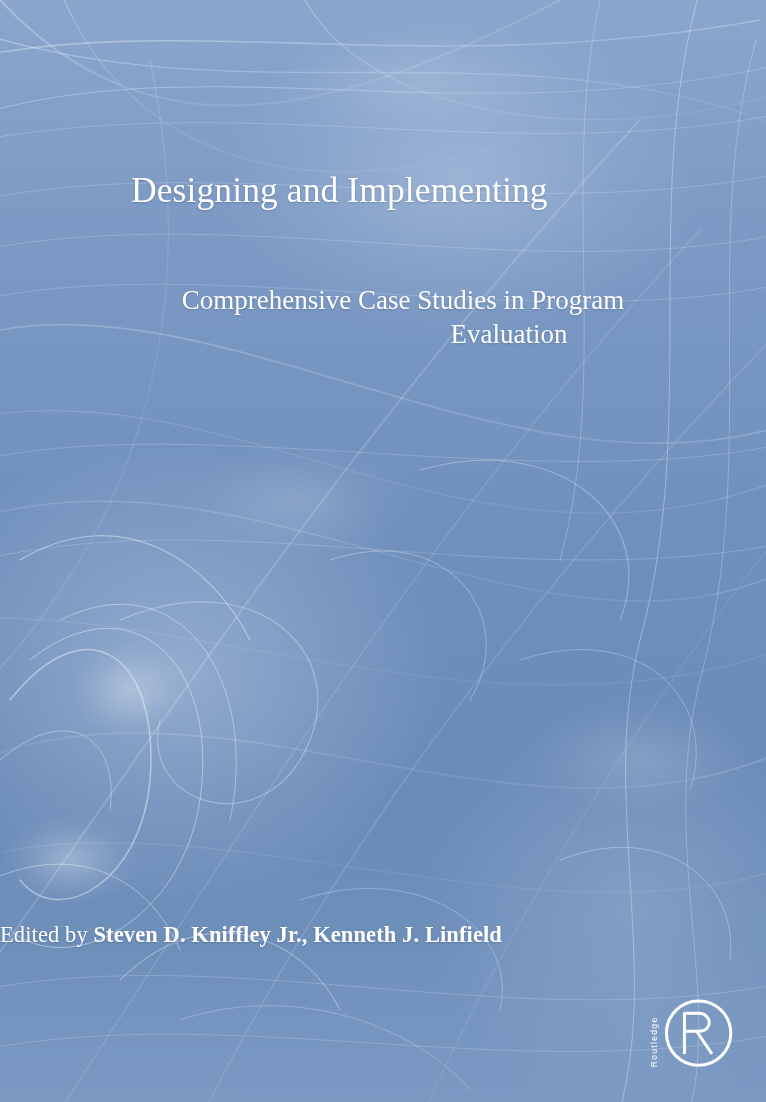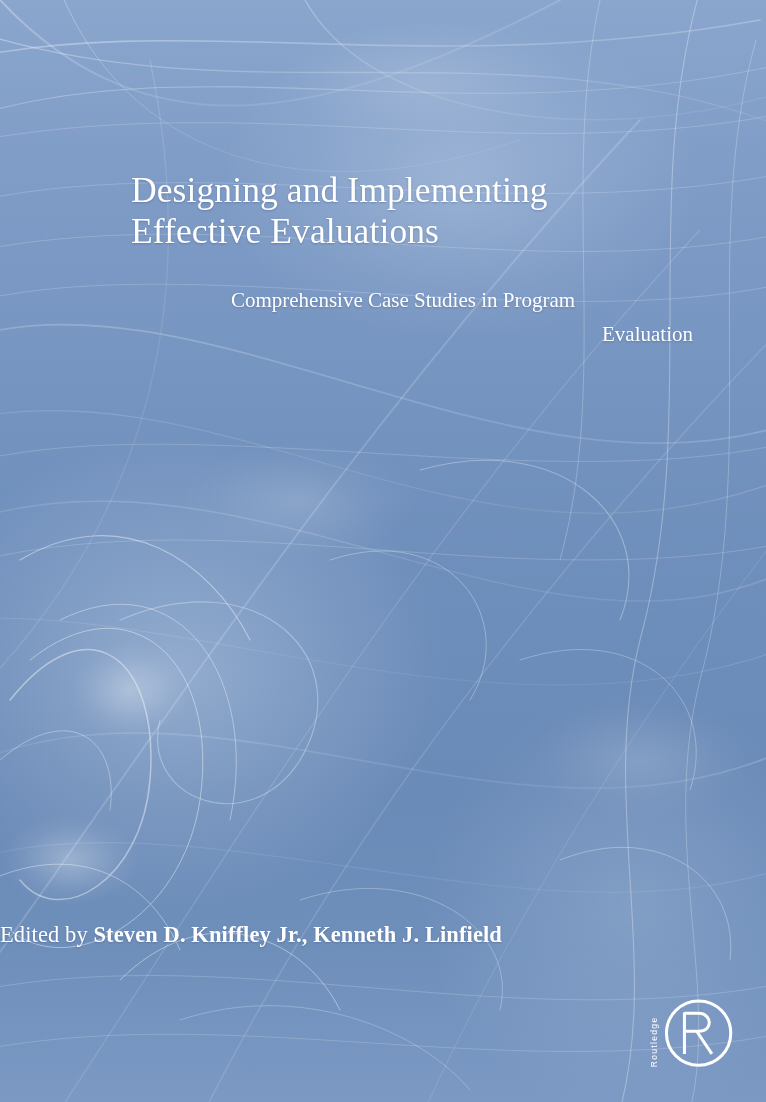--- a/index.html
+++ b/index.html
@@ -86,27 +86,27 @@
   }
   .subtitle-block {
     position: absolute;
     left: 113px;
     top: 283px;
     width: 580px;
     text-align: center;
   }
   .subtitle-line {
     color: #ffffff;
-    font-size: 21px;
+    font-size: 27px;
     line-height: 34px;
     text-shadow: 0 1px 2px rgba(40,62,96,0.28);
     white-space: nowrap;
   }
   .subtitle-line.second {
-    text-align: right;
+    text-align: center;
     padding-left: 212px;
   }
   .editors {
     position: absolute;
     left: 0;
     top: 922px;
     width: 766px;
     text-align: left;
     color: #ffffff;
     font-size: 22.5px;
@@ -231,21 +231,20 @@
       <ellipse cx="300" cy="500" rx="120" ry="60" fill="url(#blob1)" opacity="0.5"></ellipse>
       <ellipse cx="640" cy="760" rx="110" ry="60" fill="url(#blob1)" opacity="0.45"></ellipse>
       <ellipse cx="420" cy="80" rx="150" ry="60" fill="url(#blob1)" opacity="0.4"></ellipse>
     </svg>
   </div>
 
   <div class="text-layer">
 
     <div class="title-block">
       <div class="title-line">Designing and Implementing</div>
-      <div class="title-line">Effective Evaluations</div>
     </div>
 
     <div class="subtitle-block">
       <div class="subtitle-line">Comprehensive Case Studies in Program</div>
       <div class="subtitle-line second">Evaluation</div>
     </div>
 
     <div class="editors">
       <span class="edited-by">Edited by </span><span class="names">Steven D. Kniffley Jr., Kenneth J. Linfield</span>
     </div>

